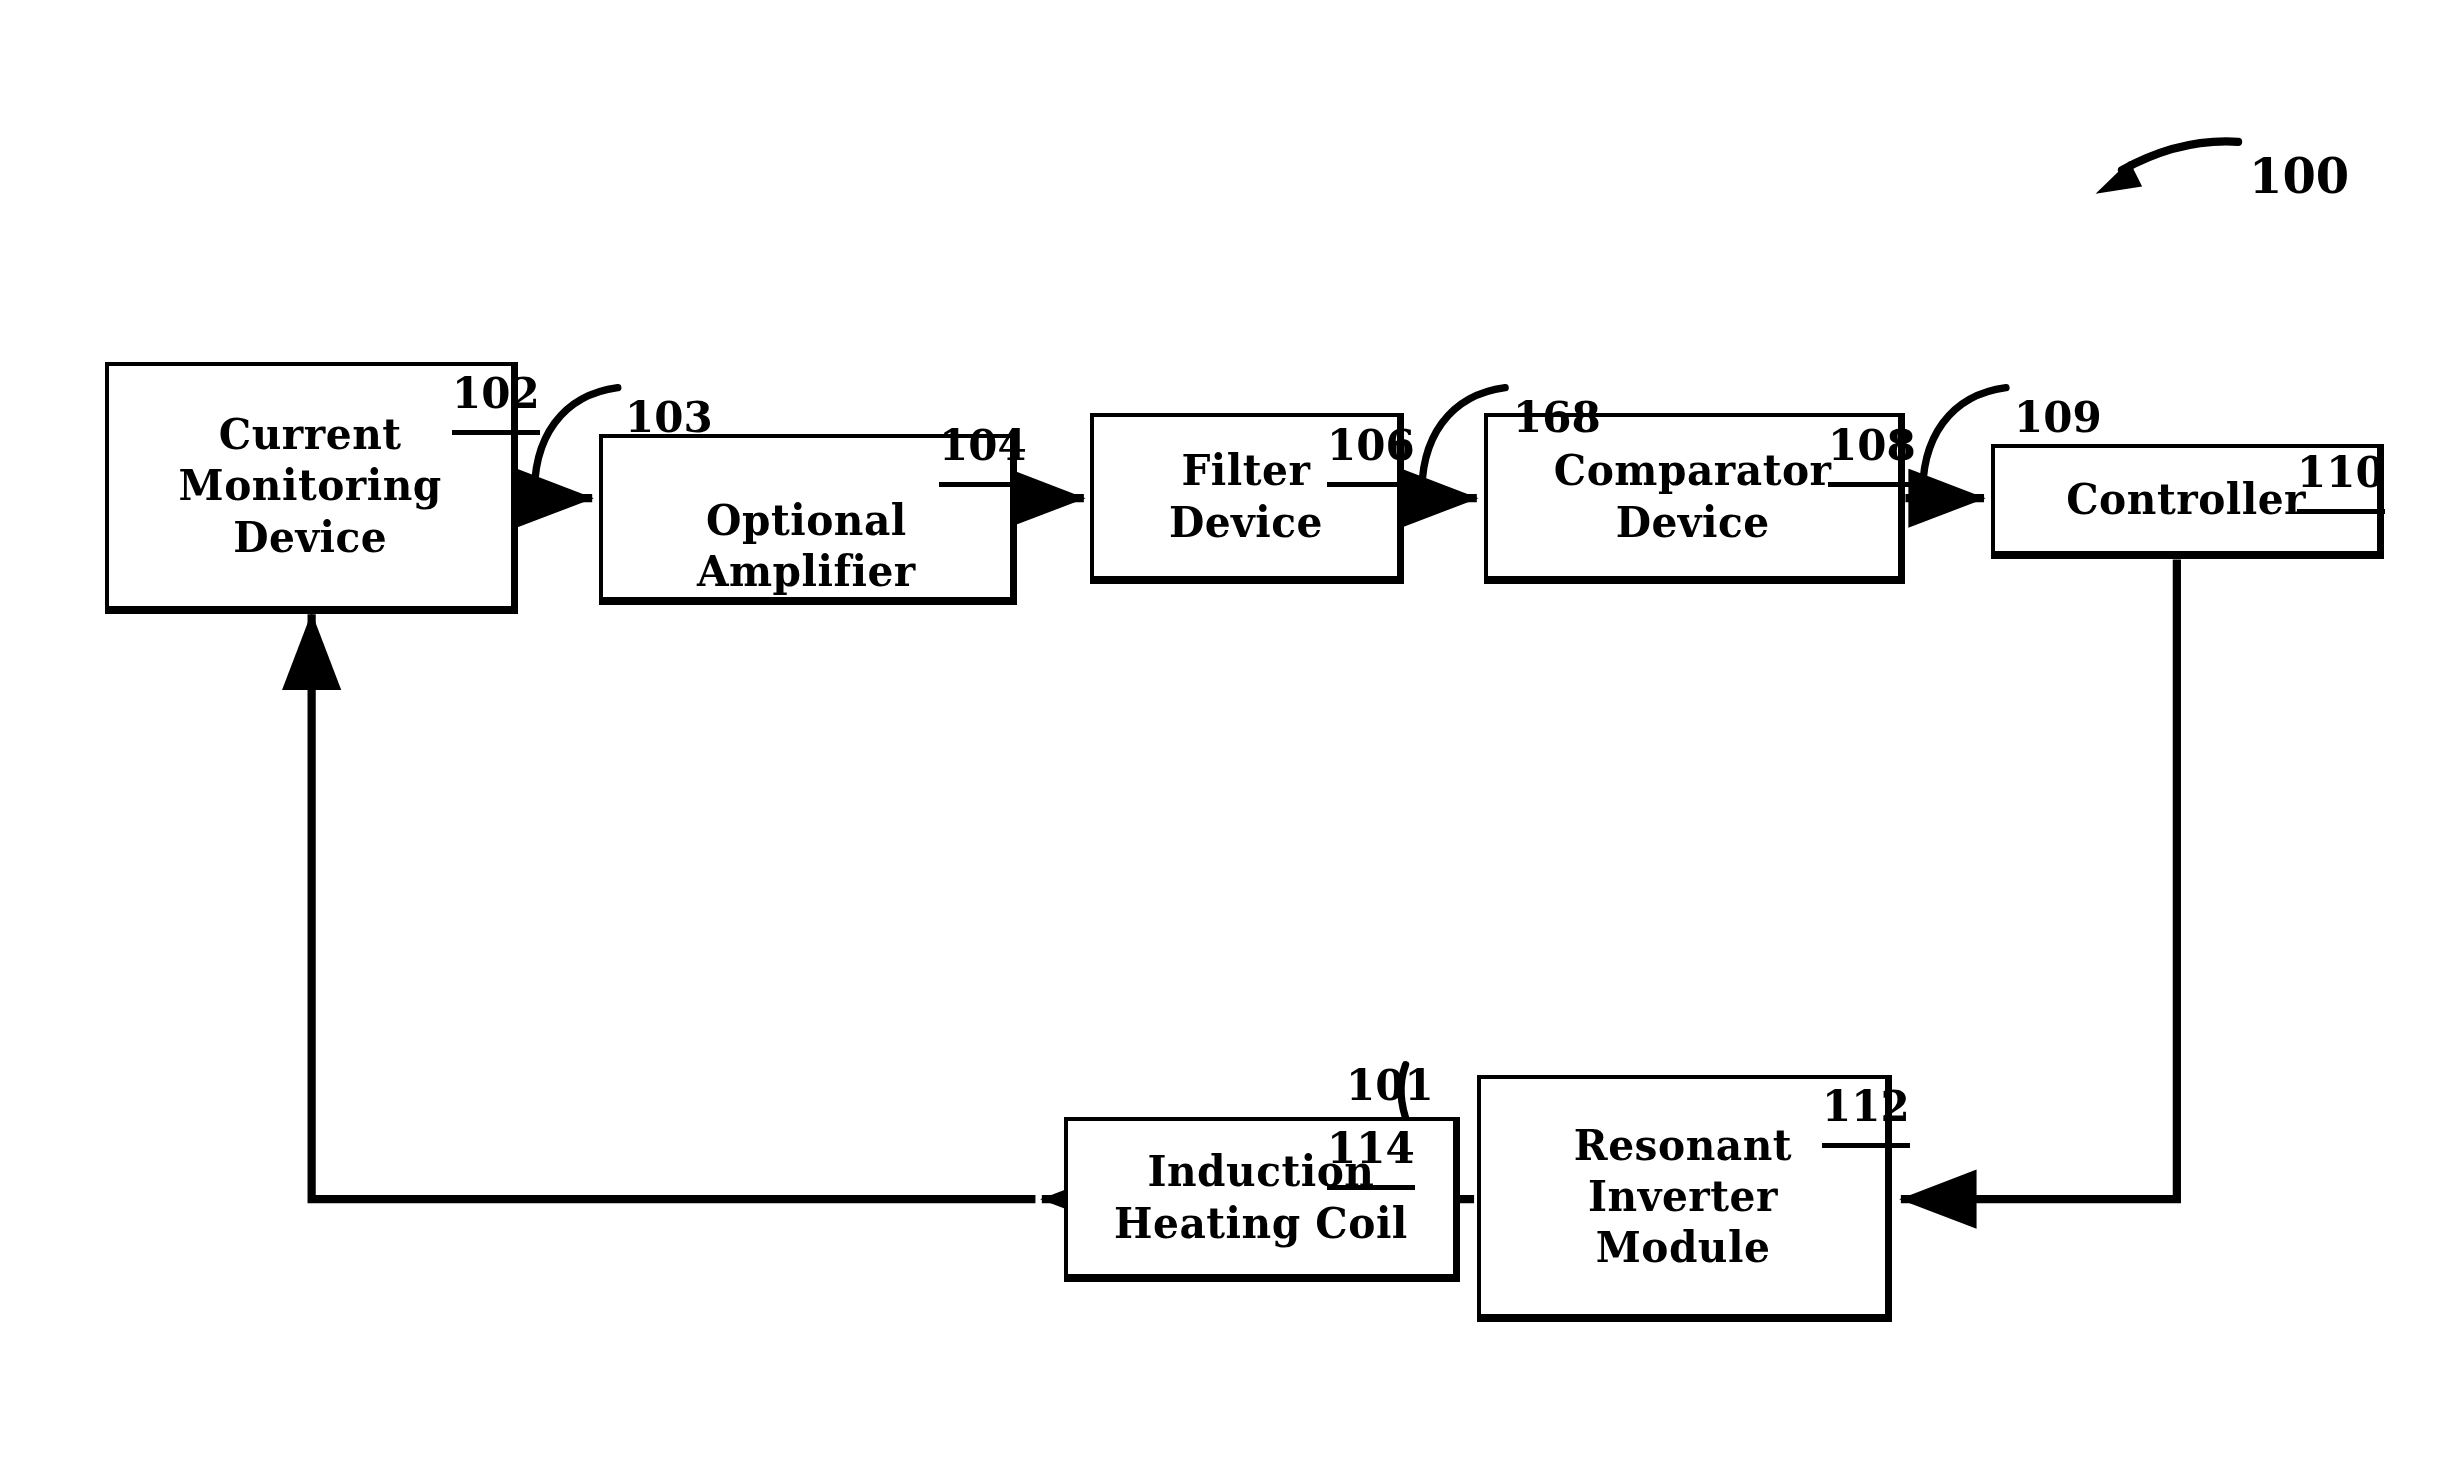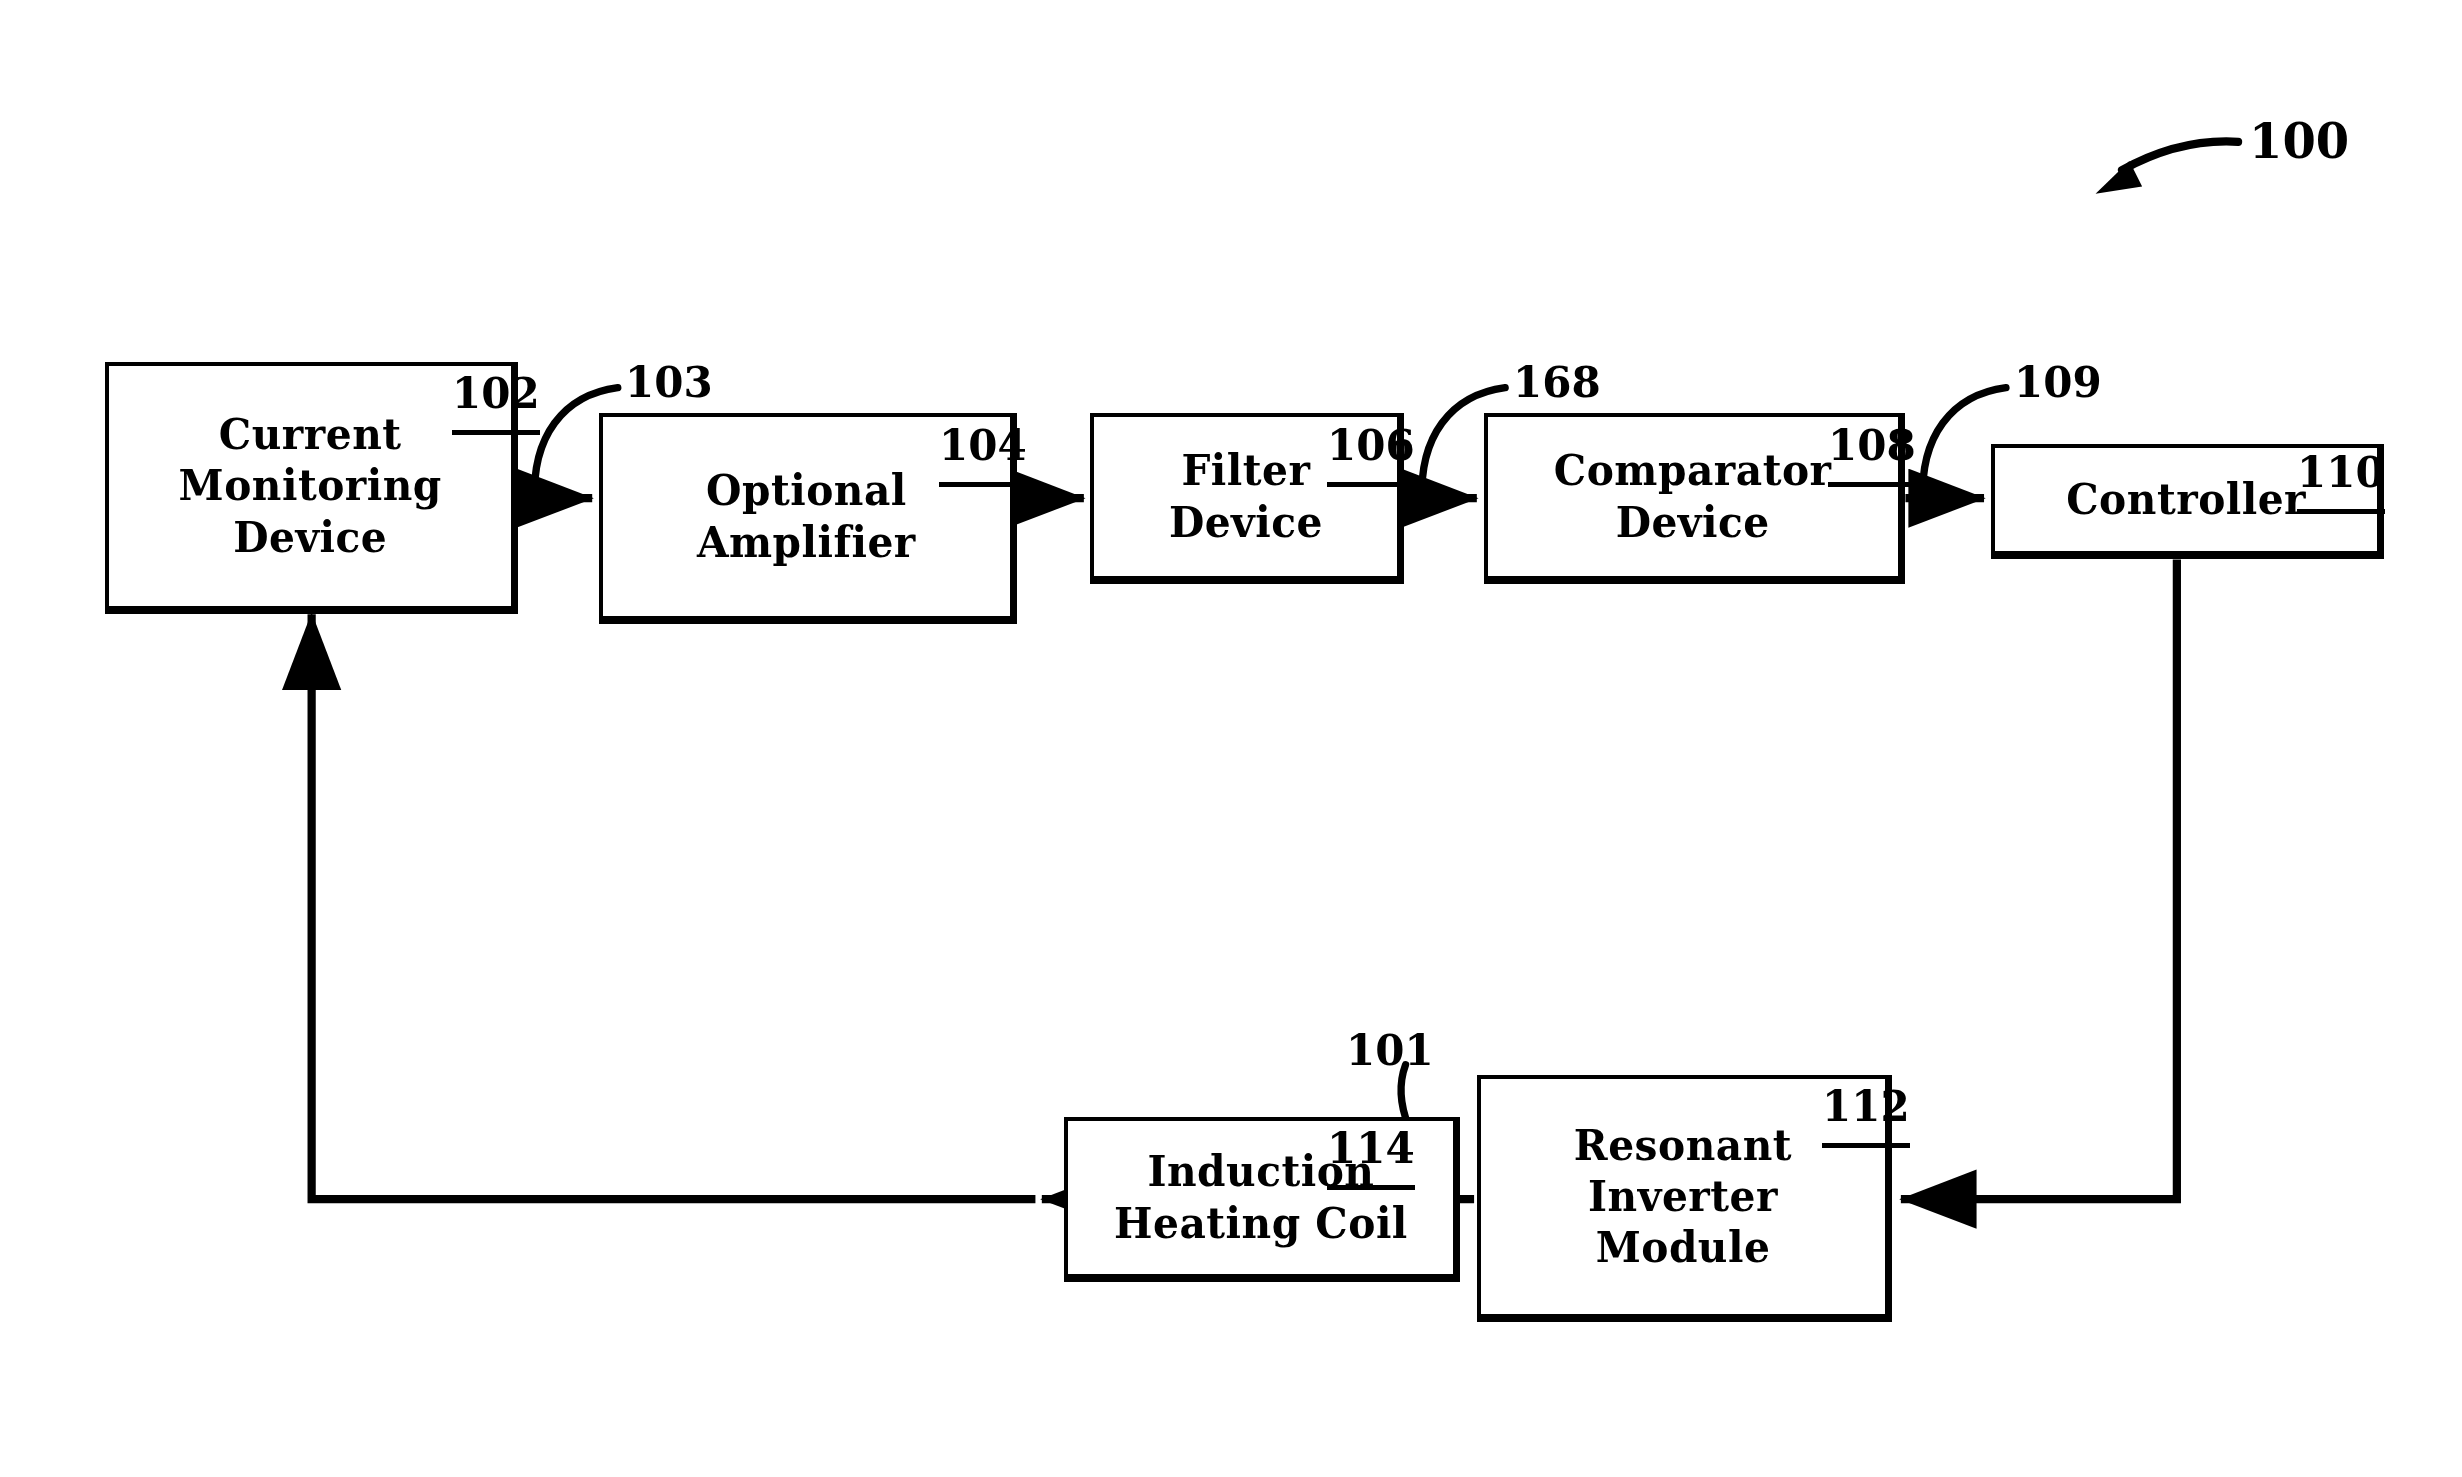--- a/index.html
+++ b/index.html
@@ -66,20 +66,21 @@
   
   .lead-num {
     position: absolute;
     font-family: "DejaVu Serif", serif;
     font-weight: bold;
     font-size: 42px;
     line-height: 1;
     color: #000000;
     z-index: 9;
     white-space: nowrap;
+    margin-top: 35px;
   }
 </style>
 </head>
 <body>
 
 <div id="figure-root">
 
   <svg id="figure-svg" viewBox="0 0 2694 1617">
     <defs>
       <marker id="arrowR" markerWidth="10" markerHeight="10" refX="9.2" refY="3.6" orient="auto" markerUnits="strokeWidth">
@@ -123,21 +124,21 @@
     <path d="M2330,176 L2293,212 L2344,204 z" fill="#000000"></path>
   </svg>
 
   <div class="block" style="left:105px; top:362px; width:413px; height:252px;">
     <div class="block-label">Current
 Monitoring
 Device</div>
   </div>
   <div class="ref-num" style="left:452px; top:373px;">102</div>
 
-  <div class="block" style="left:599px; top:413px; width:418px; height:211px;">
+  <div class="block" style="left:599px; top:434px; width:418px; height:171px;align-items:flex-end;">
     <div class="block-label">Optional
 Amplifier</div>
   </div>
   <div class="ref-num" style="left:939px; top:425px;">104</div>
 
   <div class="block" style="left:1090px; top:413px; width:314px; height:171px;">
     <div class="block-label">Filter
 Device</div>
   </div>
   <div class="ref-num" style="left:1327px; top:425px;">106</div>

